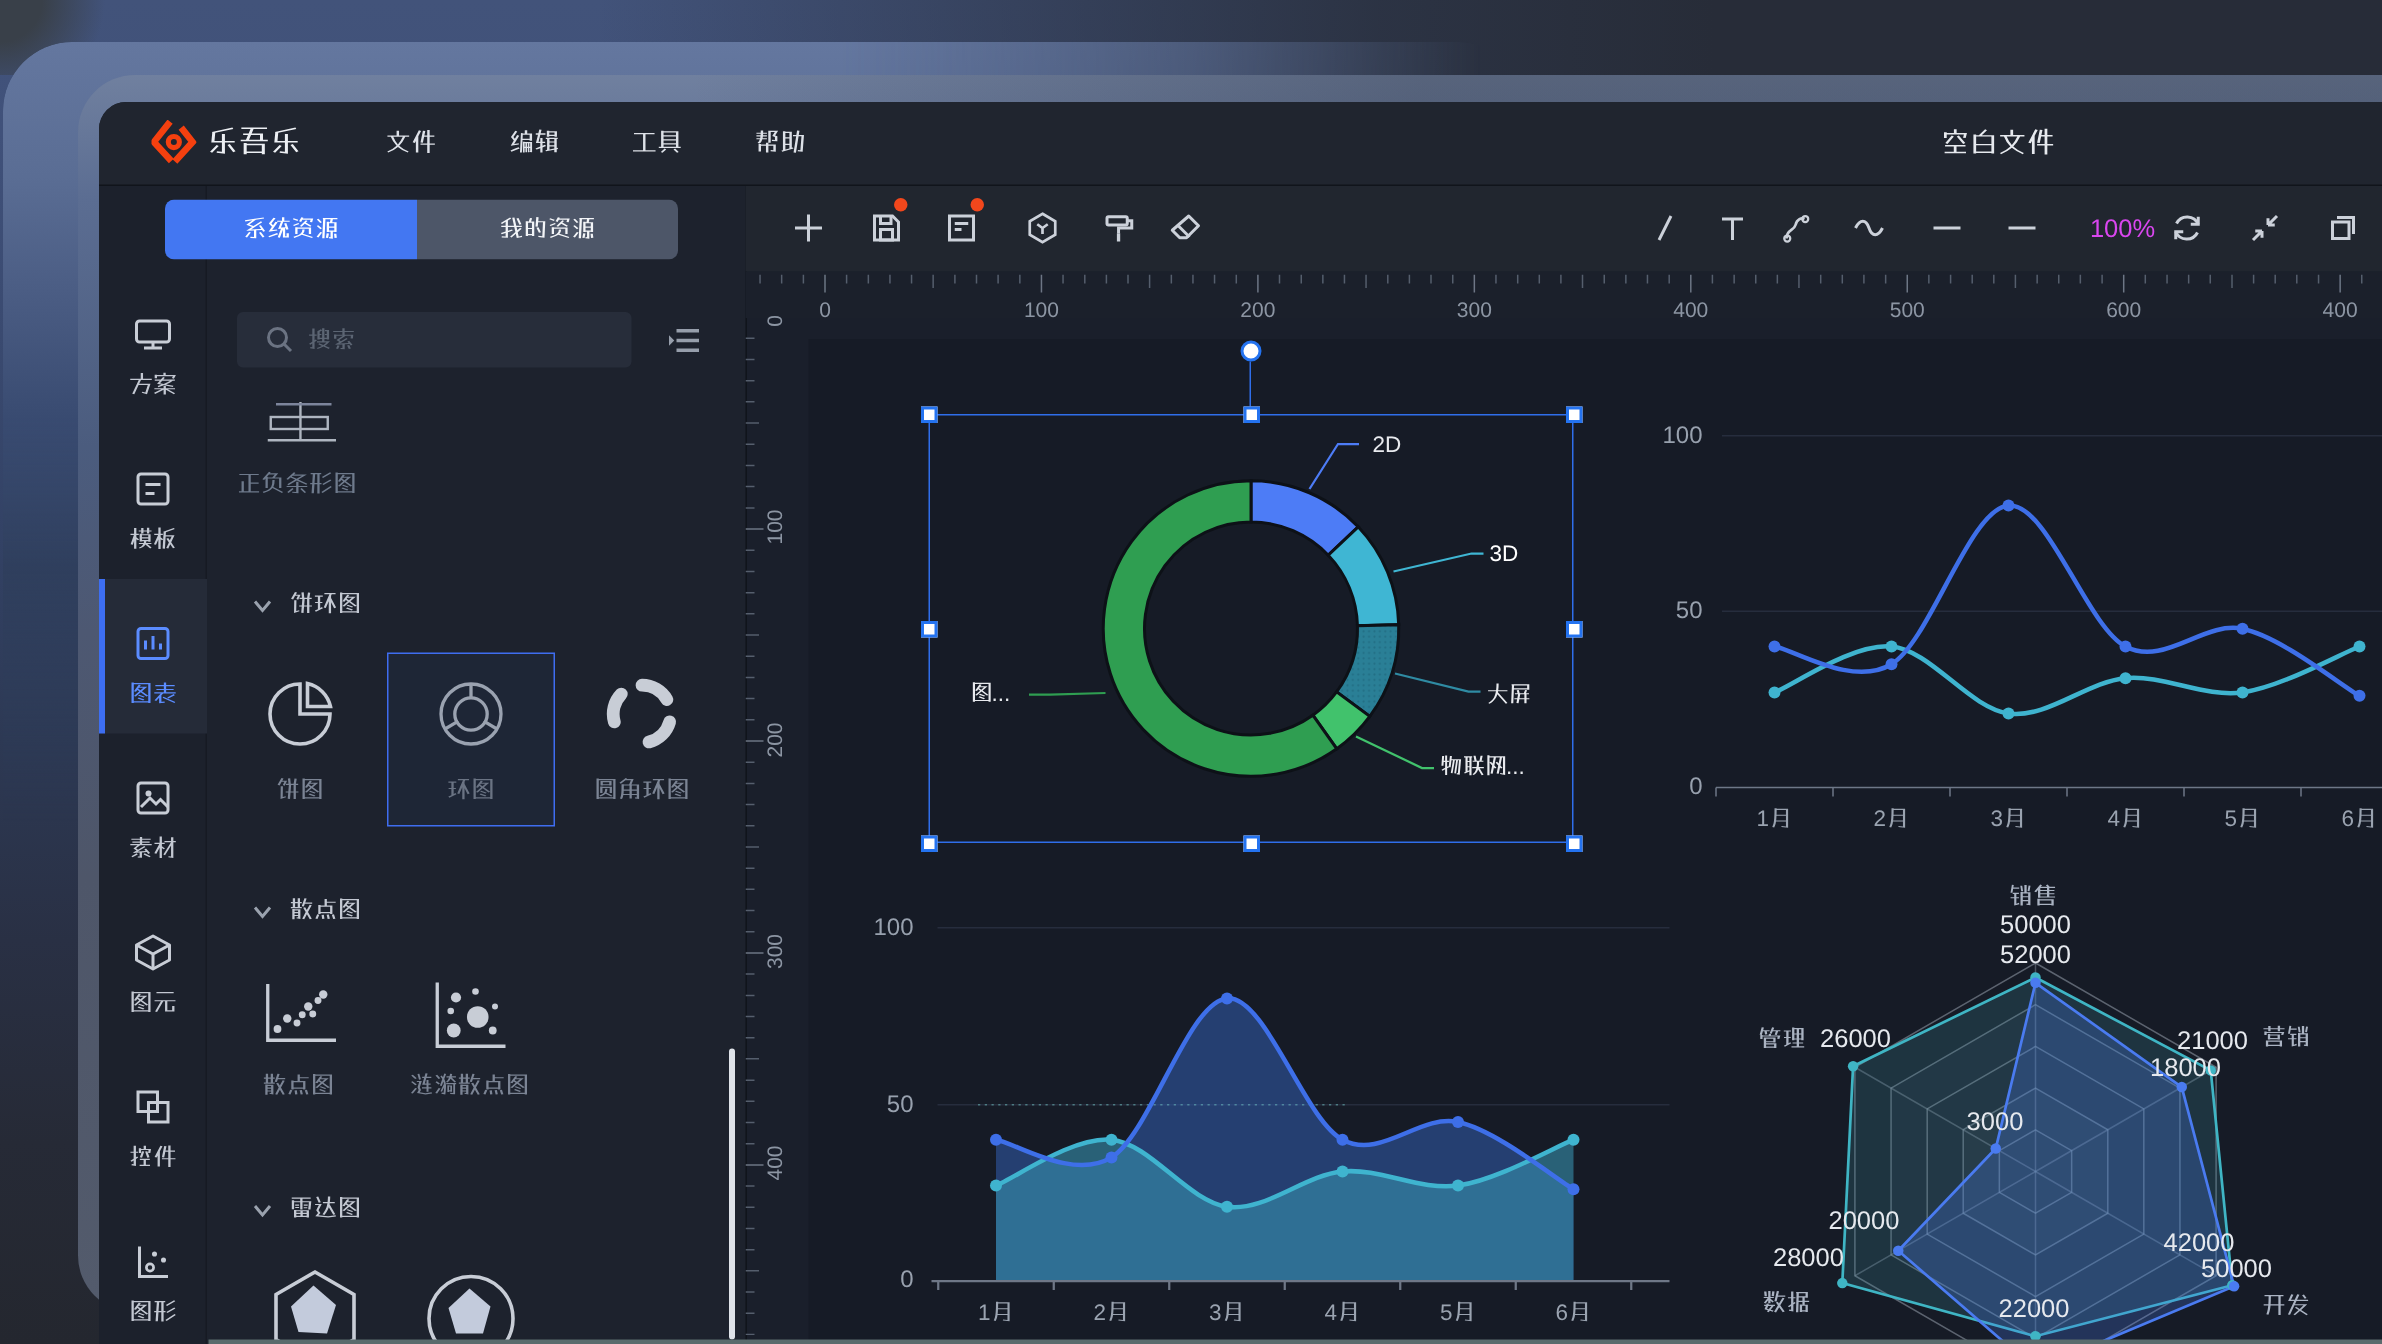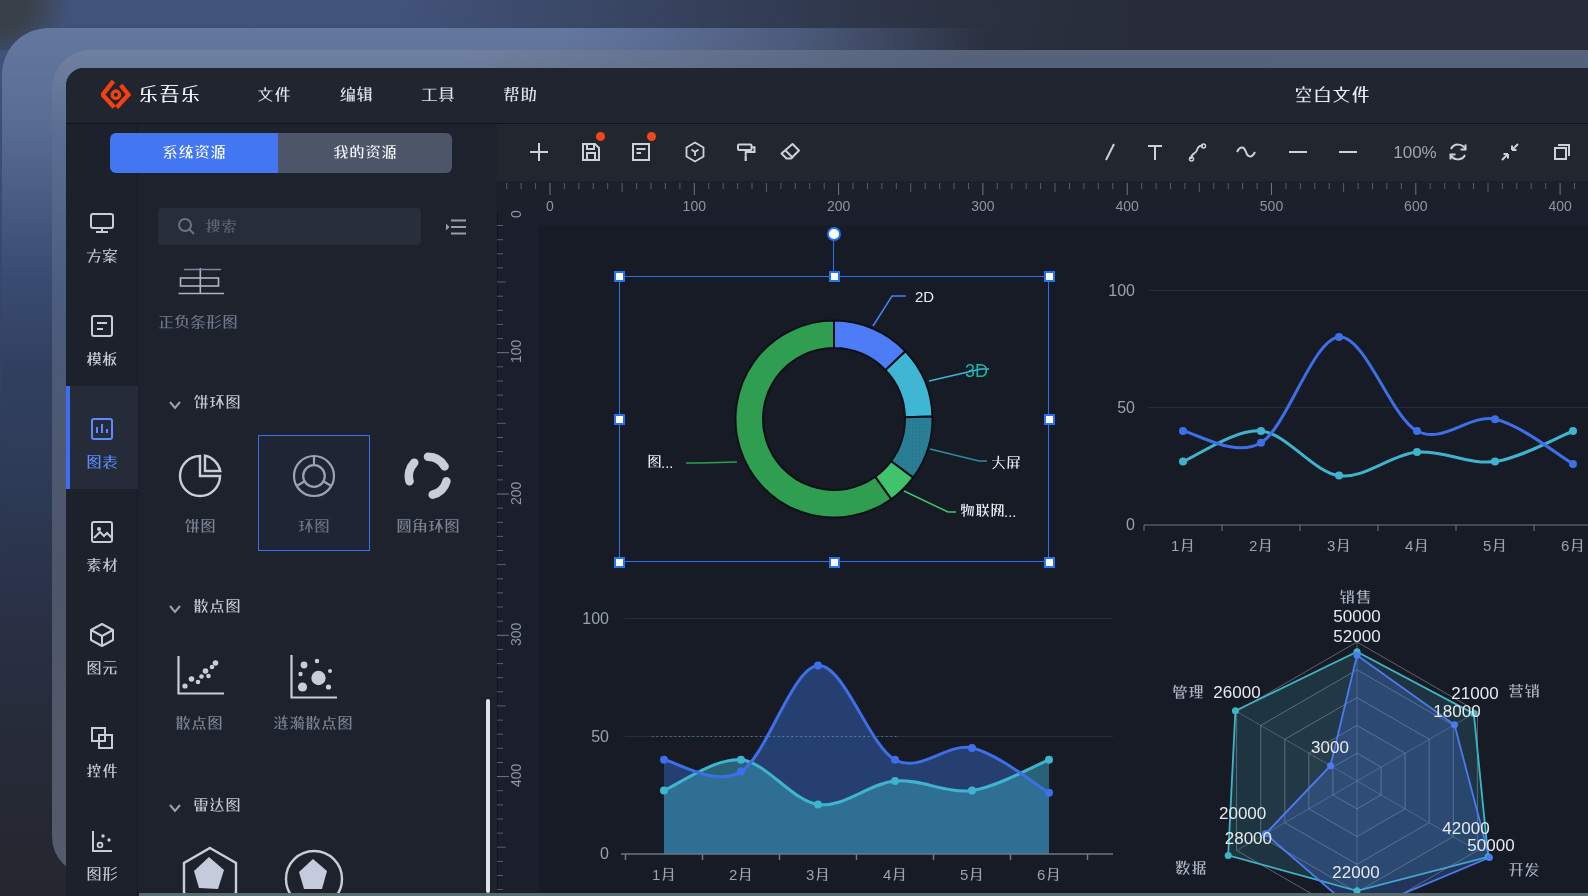--- a/index.html
+++ b/index.html
@@ -299,21 +299,21 @@
         </svg></div>
 <div class="abs" style="left:1169.0px;top:73.0px;width:22px;height:22px"><svg width="22" height="22" viewBox="0 0 22 22">
           <path d="M2 11 C5 5 9 5 11 11 C13 17 17 17 20 11" fill="none" stroke="#ccd1da" stroke-width="2"></path>
         </svg></div>
 <div class="abs" style="left:1221.0px;top:73.0px;width:22px;height:22px"><svg width="22" height="22" viewBox="0 0 22 22">
           <path d="M2 11 H20" stroke="#ccd1da" stroke-width="2"></path>
         </svg></div>
 <div class="abs" style="left:1271.0px;top:73.0px;width:22px;height:22px"><svg width="22" height="22" viewBox="0 0 22 22">
           <path d="M2 11 H20" stroke="#ccd1da" stroke-width="2"></path>
         </svg></div>
-<div class="abs" style="left:1319px;top:75px;width:60px;height:20px;color:#a3a3a3;font-size:17px;text-align:center;line-height:20px">100%</div>
+<div class="abs" style="left:1319px;top:75px;width:60px;height:20px;color:#d946ef;font-size:17px;text-align:center;line-height:20px">100%</div>
 <div class="abs" style="left:1381.0px;top:73.0px;width:22px;height:22px"><svg width="22" height="22" viewBox="0 0 22 22">
           <path d="M18.5 8.5 A8 8 0 0 0 4 8 M3.5 13.5 A8 8 0 0 0 18 14" fill="none" stroke="#ccd1da" stroke-width="2"></path>
           <path d="M18.5 3.5 V8.5 H13.5 M3.5 18.5 V13.5 H8.5" fill="none" stroke="#ccd1da" stroke-width="2"></path>
         </svg></div>
 <div class="abs" style="left:1433.0px;top:73.0px;width:22px;height:22px"><svg width="22" height="22" viewBox="0 0 22 22">
           <path d="M9 13 L3 19 M9 13 H4.5 M9 13 V17.5 M13 9 L19 3 M13 9 H17.5 M13 9 V4.5" stroke="#ccd1da" stroke-width="2" fill="none"></path>
         </svg></div>
 <div class="abs" style="left:1485.0px;top:73.0px;width:22px;height:22px"><svg width="22" height="22" viewBox="0 0 22 22">
           <path d="M7 4 H18 V15 M15 7 V18 H4 V7 Z" fill="none" stroke="#ccd1da" stroke-width="2"></path>
         </svg></div>
@@ -477,21 +477,21 @@
           <path d="M311.20,274.19 A98.5,98.5 0 1 1 254.00,95.50 L254.00,123.00 A71,71 0 1 0 295.23,251.80 Z" fill="#2f9e51" stroke="#0d1117" stroke-width="2"></path>
           <g fill="none" stroke-width="1.5">
             <path d="M293,101 L312,71 L326,71" stroke="#4d7cf6"></path>
             <path d="M349,156 L401,144 L409,144" stroke="#3fb6d3"></path>
             <path d="M350,224 L399,236 L407,236" stroke="#2f8ba3"></path>
             <path d="M324,266 L368,287 L376,287" stroke="#41c26c"></path>
             <path d="M157,237 L120,238 L106,238" stroke="#2f9e51"></path>
           </g>
         </svg></div>
 <div class="abs" style="left:849px;top:220px;color:#e8eaee;font-size:15px">2D</div>
-<div class="abs" style="left:899px;top:293px;color:#14b8a6;font-size:18px">3D</div>
+<div class="abs" style="left:927px;top:293px;color:#ffffff;font-size:15px">3D</div>
 <div style="position:absolute;left:925.0px;top:386.2px;width:30.0px;height:19.5px;opacity:1"><svg width="30.0" height="19.5" viewBox="0 0 30.0 19.5">
           <path transform="translate(0.0,14.0) scale(0.01500,-0.01500)" d="M931 -46 506 435 514 476H930V524H521Q540 659 540 820H444Q444 654 427 524H70V476H420L411 431L410 430L411 429Q383 293 333.5 204.5Q284 116 226.0 65.0Q168 14 81 -40L131 -80Q219 -26 280.0 24.0Q341 74 394.5 153.0Q448 232 483 347L859 -78Z" fill="#e8eaee"></path>
           <path transform="translate(15.0,14.0) scale(0.01500,-0.01500)" d="M500 342H683V172H467ZM779 172V342H887V390H754L804 518L714 536L657 390H476L436 537L344 524L380 390H262V342H404L371 172H239V124H362L330 -41L424 -51L458 124H683V-51H779V124H905V172ZM806 607H219L225 736H806ZM806 541H902V784H115V736H129L95 -54L191 -56L217 559H806Z" fill="#e8eaee"></path>
         </svg></div>
 <div style="position:absolute;left:894.0px;top:434.2px;width:45.0px;height:19.5px;opacity:1"><svg width="45.0" height="19.5" viewBox="0 0 45.0 19.5">
           <path transform="translate(0.0,14.0) scale(0.01500,-0.01500)" d="M530 797 441 801 386 323 366 343 317 318V537H396V585H317V821H228V585H168L183 796L94 800L64 372L153 368L165 537H228V273L67 191L111 147L228 206V-47H317V252L410 299L408 301L473 298L508 608H576L479 46L559 38L659 608H718L633 33L713 27L799 608H844L794 33L755 40L735 -6L877 -35L937 656H514Z" fill="#e8eaee"></path>
           <path transform="translate(15.0,14.0) scale(0.01500,-0.01500)" d="M853 -54 935 -28 760 258H949V306H721Q736 402 738 539H929V587H850L896 806L802 816L754 587H630L581 816L487 806L534 587H452V539H642Q641 403 624 306H432V258H614Q591 155 548.0 92.0Q505 29 446 -8L498 -48Q569 -3 618.5 55.5Q668 114 696 202ZM228 133V301H306V165ZM306 349H228V528H306ZM306 576H228V736H306ZM402 -50V736H430V784H65V736H132V94L68 68L104 24L306 106V-50Z" fill="#e8eaee"></path>
           <path transform="translate(30.0,14.0) scale(0.01500,-0.01500)" d="M268 540 200 509V736H389L336 467ZM200 828H104V-52H200V506L318 379L246 18L340 8L397 294L440 248L510 280L415 382L485 736H659L606 467L538 540L468 508L588 379L516 18L610 8L667 294L710 248L780 280L685 382L755 736H800V26L683 47L667 -1L896 -42V784H200Z" fill="#e8eaee"></path>
         </svg></div>
 <div class="abs" style="left:938px;top:435px;color:#e8eaee;font-size:15px">...</div>
@@ -658,21 +658,21 @@
 <div class="abs" style="left:1126px;top:615px;width:90px;height:20px;color:#e6e9ee;font-size:17px;text-align:center">26000</div>
 <div class="abs" style="left:1364px;top:616px;width:90px;height:20px;color:#e6e9ee;font-size:17px;text-align:center">21000</div>
 <div style="position:absolute;left:1442.0px;top:613.6px;width:32.0px;height:20.8px;opacity:1"><svg width="32.0" height="20.8" viewBox="0 0 32.0 20.8">
           <path transform="translate(0.0,14.9) scale(0.01600,-0.01600)" d="M834 199H258V204H162V-44H258V-24H738V-44H834ZM340 254H650V244H746V457H340V472H244V244H340ZM650 409V302H340V409ZM258 24V151H738V24ZM356 592V669H657V592H753V669H940V717H753V812H657V717H356V810H260V717H60V669H260V592ZM194 558V578H98V434H194V510H823L792 439L886 429L929 558Z" fill="#aab3c2"></path>
           <path transform="translate(16.0,14.9) scale(0.01600,-0.01600)" d="M596 -49V128H818V24L758 35L742 -13L914 -42V504H757V807H661V504H596V515H500V-49ZM818 339H596V456H818ZM818 176H596V291H818ZM141 815 84 487 164 479 194 651H446V699H202L221 807ZM238 431V297H85V249H238V-50L454 9L434 62L327 30V249H436V297H327V431H434V479H175V431ZM876 543 916 773 836 781 796 551ZM528 544 608 550 572 777 492 771Z" fill="#aab3c2"></path>
         </svg></div>
 <div class="abs" style="left:1346px;top:634px;width:90px;height:20px;color:#e6e9ee;font-size:17px;text-align:center">18000</div>
 <div class="abs" style="left:1219px;top:670px;width:90px;height:20px;color:#e6e9ee;font-size:17px;text-align:center">3000</div>
 <div class="abs" style="left:1153px;top:736px;width:90px;height:20px;color:#e6e9ee;font-size:17px;text-align:left">20000</div>
 <div class="abs" style="left:1355px;top:751px;width:90px;height:20px;color:#e6e9ee;font-size:17px;text-align:center">42000</div>
-<div class="abs" style="left:1116px;top:761px;width:90px;height:20px;color:#e6e9ee;font-size:17px;text-align:right">28000</div>
+<div class="abs" style="left:1116px;top:761px;width:90px;height:20px;color:#e6e9ee;font-size:17px;text-align:left">28000</div>
 <div class="abs" style="left:1380px;top:768px;width:90px;height:20px;color:#e6e9ee;font-size:17px;text-align:center">50000</div>
 <div class="abs" style="left:1245px;top:795px;width:90px;height:20px;color:#e6e9ee;font-size:17px;text-align:center">22000</div>
 <div style="position:absolute;left:1109.0px;top:790.6px;width:32.0px;height:20.8px;opacity:1"><svg width="32.0" height="20.8" viewBox="0 0 32.0 20.8">
           <path transform="translate(0.0,14.9) scale(0.01600,-0.01600)" d="M234 202H368L260 67L189 87ZM519 202V250H252L268 291L178 309L156 250H70V202H138L85 63L225 24L185 -25L259 -55L305 2L430 -33L456 13L340 45L467 202ZM834 550 687 304 634 379 556 351 643 229 482 -41 564 -65 695 155 846 -59 924 -31 740 230 916 526ZM163 811 67 807 88 609 184 613ZM405 812 381 614 477 608 501 806ZM689 816 597 826 496 405 588 394 634 587H949V635H646ZM238 437V316H334V419L413 351L474 388L334 508V531H471V579H334V831H238V579H51V531H217L57 337L131 307Z" fill="#aab3c2"></path>
           <path transform="translate(16.0,14.9) scale(0.01600,-0.01600)" d="M649 24V208H793V24ZM794 607H511L514 736H794ZM944 420H759V556H663V420H505L509 559H794V541H890V784H401V736H418L396 -54L492 -56L504 372H663V256H649V262H553V-51H649V-24H793V-51H889V256H759V372H944ZM287 335V523H376V571H287V806H191V571H59V523H191V276L57 193L107 151L191 203V42L116 55L100 7L287 -26V262L385 323L335 365Z" fill="#aab3c2"></path>
         </svg></div>
 <div style="position:absolute;left:1442.0px;top:792.6px;width:32.0px;height:20.8px;opacity:1"><svg width="32.0" height="20.8" viewBox="0 0 32.0 20.8">
           <path transform="translate(0.0,14.9) scale(0.01600,-0.01600)" d="M359 397Q364 465 367 546L368 594Q371 675 371 736H682V397ZM70 349H260Q254 289 247 239L240 191Q218 65 181 -15L267 -35Q309 48 335 191L343 239Q350 287 355 349H682V-45H778V349H930V397H778V736H895V784H105V736H275Q275 677 273 594L271 546Q268 465 264 397H70Z" fill="#aab3c2"></path>
           <path transform="translate(16.0,14.9) scale(0.01600,-0.01600)" d="M780 630 856 658 746 804 670 776ZM90 536H340L79 -24L169 -37L352 355H727L571 204L425 299L373 259L523 161L310 -26L372 -63L582 122L856 -56L908 -16L631 165L885 403H375L437 536H922V584H459L559 800L469 812L363 584H208L309 801L219 814Z" fill="#aab3c2"></path>
         </svg></div>

